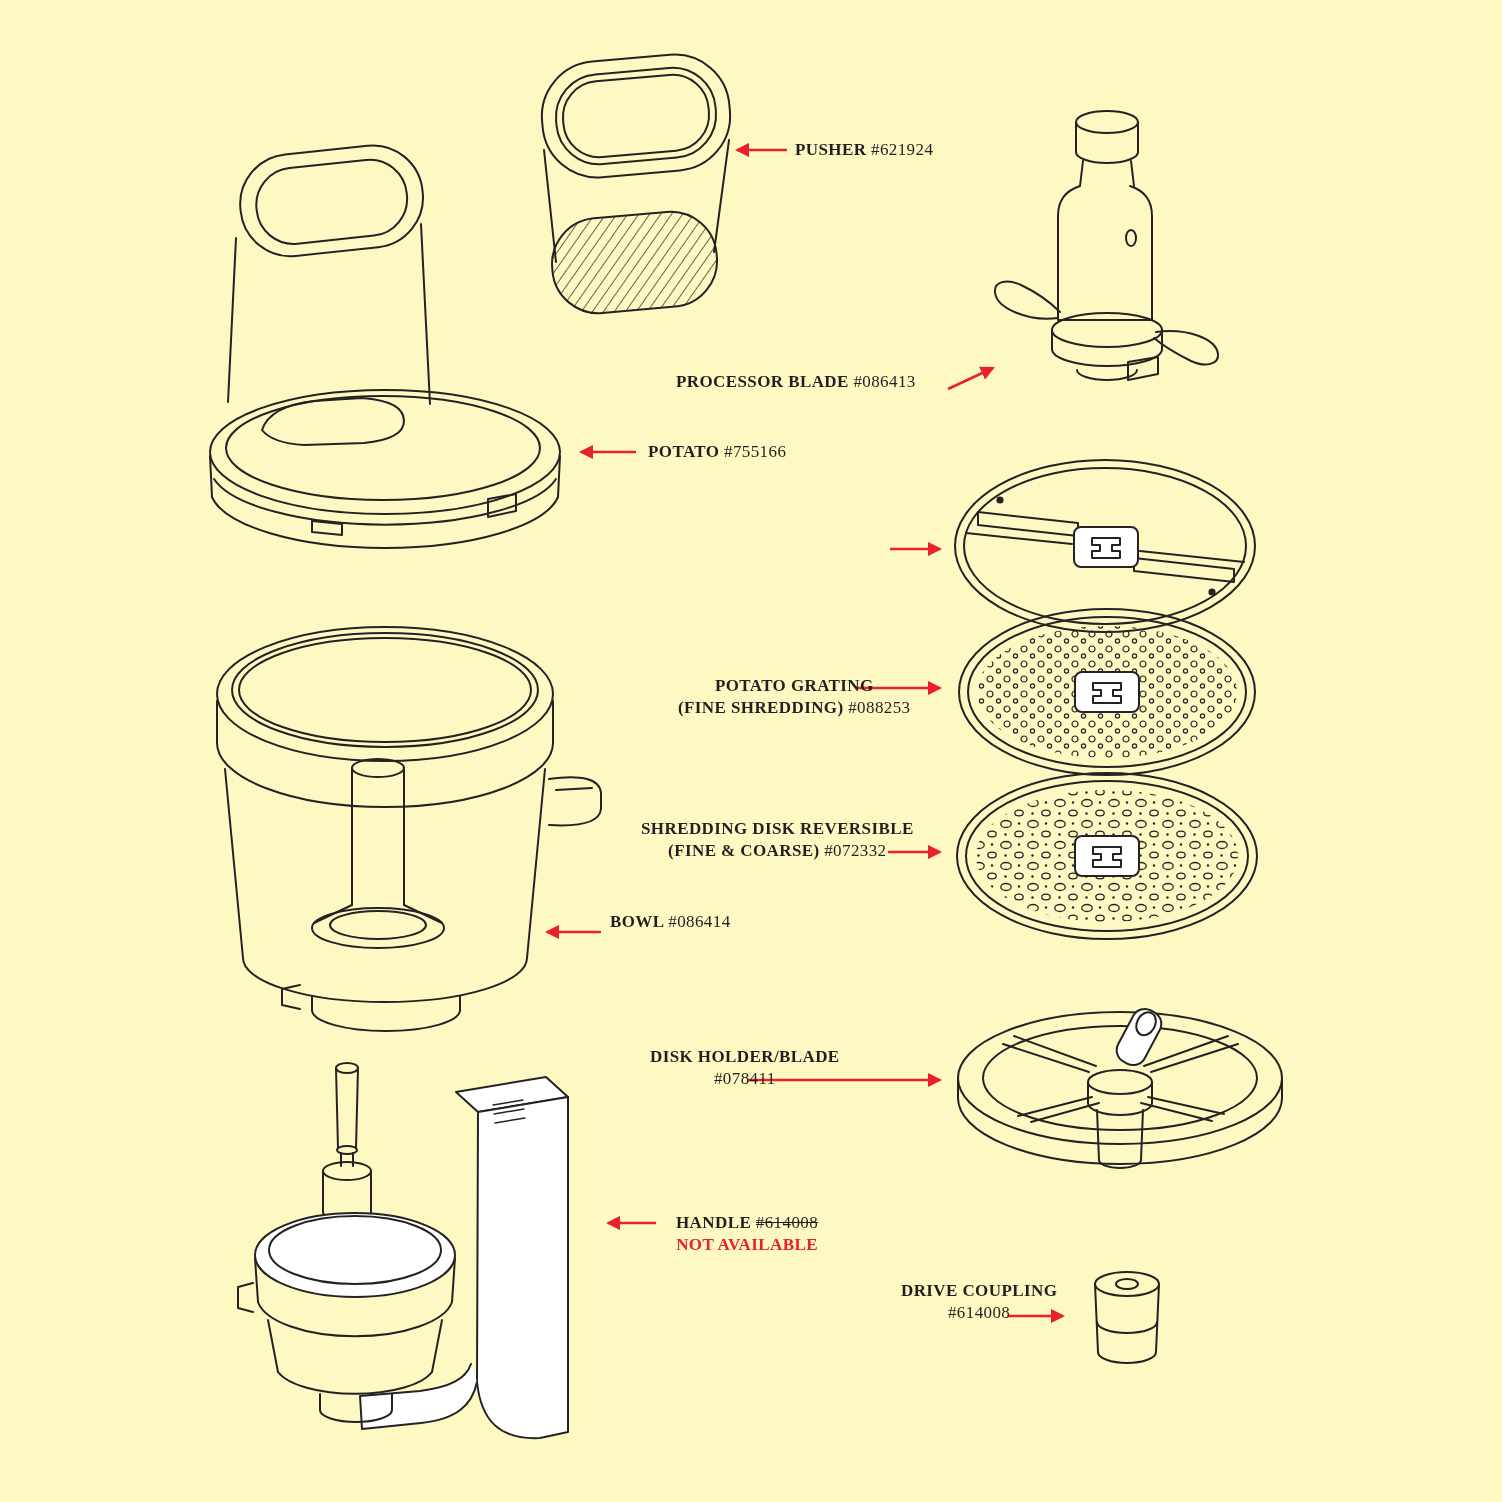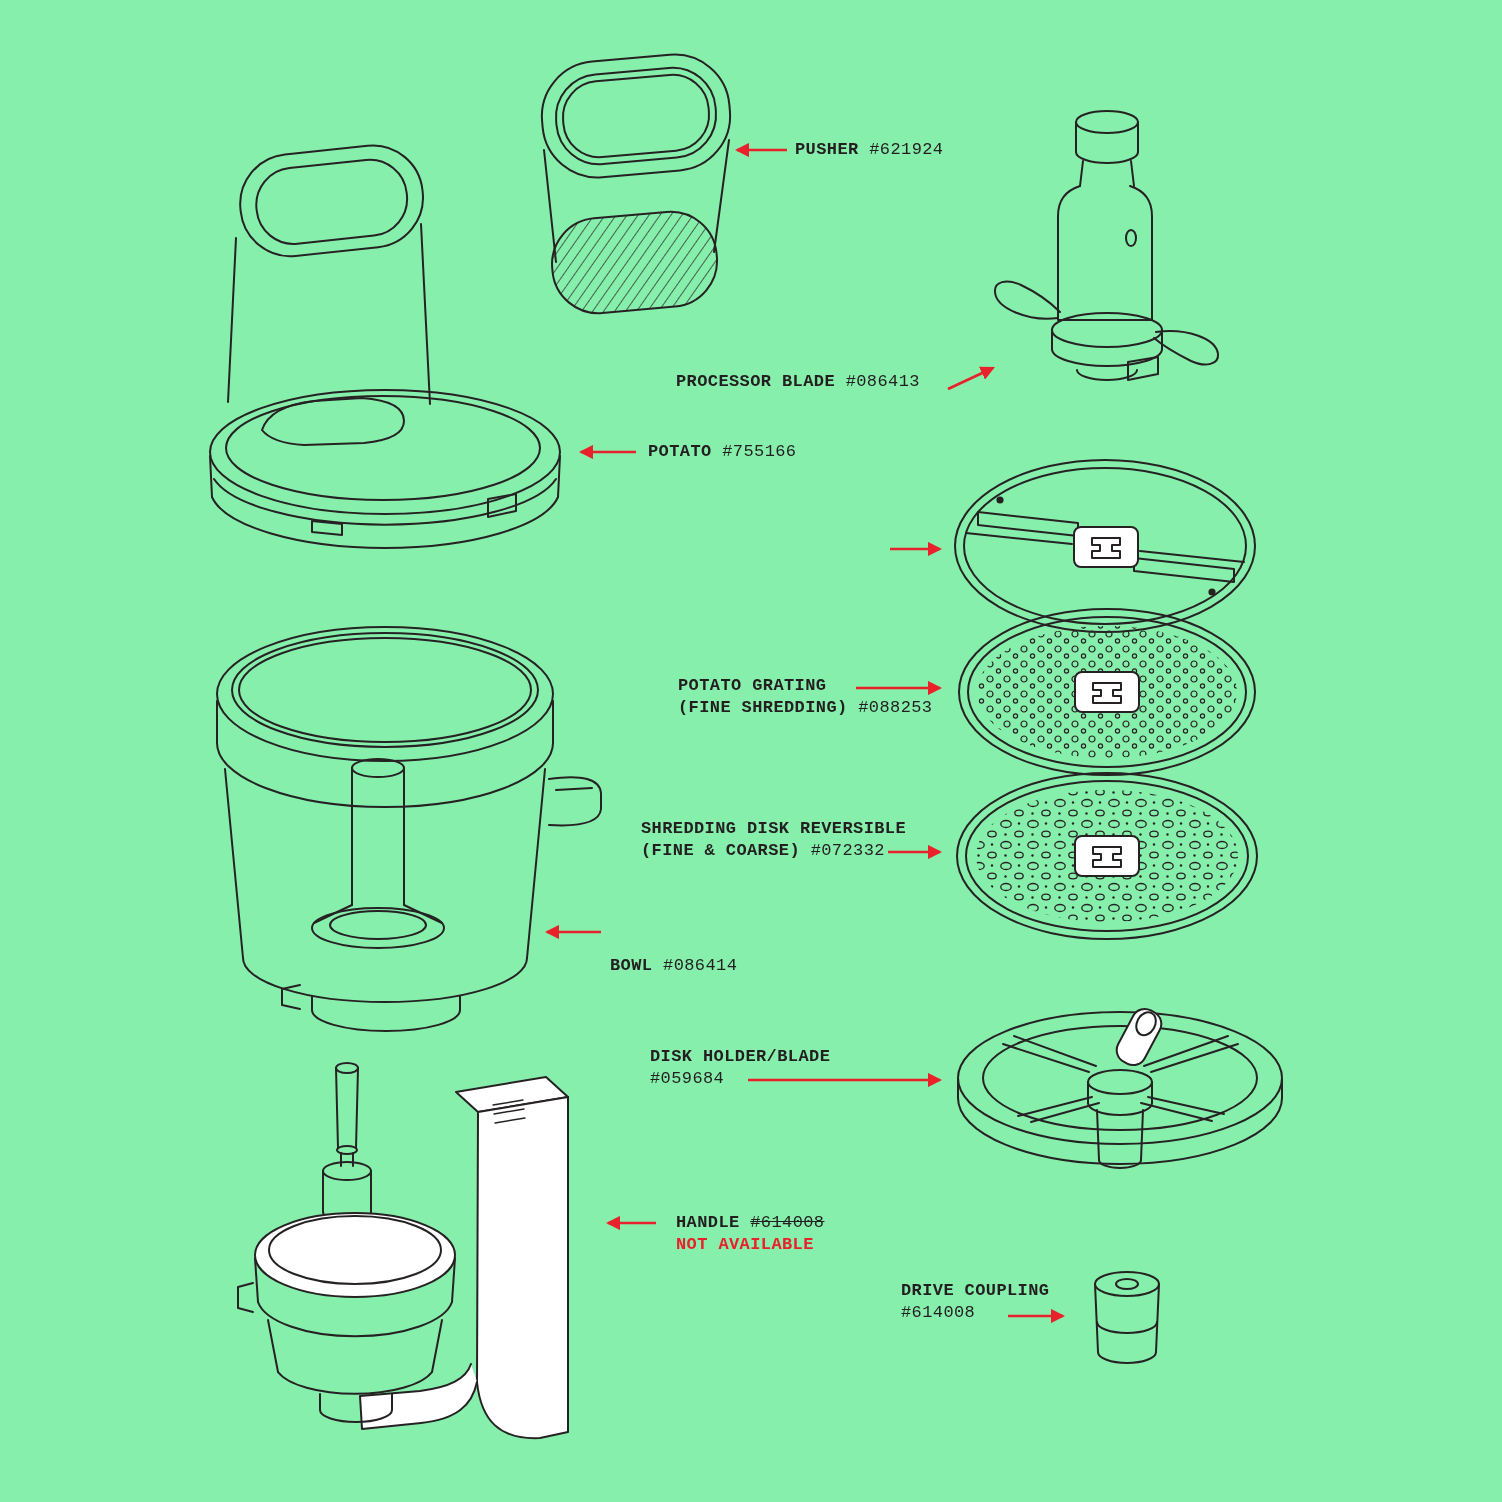--- a/index.html
+++ b/index.html
@@ -1,21 +1,22 @@
 <!DOCTYPE html>
 <html style="--accent: #e8212a; --line: #262223; --text: #231f20;"><head>
 <meta charset="utf-8">
 <style>
   :root { --accent:#e8212a; --line:#262223; --text:#231f20; }
   * { box-sizing: border-box; }
   html,body { margin:0; padding:0; background:#fff; }
   #stage {
     position: relative; width: 1502px; height: 1502px;
-    background:#86efac; overflow:hidden;
-    font-family:Liberation Mono, monospace;
+    background:#fef9c3; overflow:hidden;
+    font-family:Liberation Serif, serif;
+    text-align:center;
   }
   #art { position:absolute; left:0; top:0; }
   .part { stroke: var(--line); fill: none; stroke-width:2; stroke-linecap:round; stroke-linejoin:round; }
   .label {
     position:absolute; color:var(--text);
     font-size:17px; line-height:22px; font-weight:700;
     letter-spacing:.4px; white-space:nowrap;
   }
   .label .num { font-weight:400; }
   .label .strike { text-decoration: line-through; }
@@ -243,28 +244,28 @@
   <div class="label" style="left:678px; top:675px">
     <div><span class="nm">POTATO GRATING</span></div>
     <div><span class="nm">(FINE SHREDDING)</span> <span class="num">#088253</span></div>
   </div>
 
   <div class="label" style="left:641px; top:818px">
     <div><span class="nm">SHREDDING DISK REVERSIBLE</span></div>
     <div><span class="nm">(FINE &amp; COARSE)</span> <span class="num">#072332</span></div>
   </div>
 
-  <div class="label" style="left:610px; top:955px">
+  <div class="label" style="left:610px; top:911px">
     <span class="nm">BOWL</span>
     <span class="num">#086414</span>
   </div>
 
   <div class="label" style="left:650px; top:1046px">
     <div><span class="nm">DISK HOLDER/BLADE</span></div>
-    <div><span class="num">#059684</span></div>
+    <div><span class="num">#078411</span></div>
   </div>
 
   <div class="label" style="left:676px; top:1212px">
     <div><span class="nm">HANDLE</span> <span class="num strike">#614008</span></div>
     <div class="red">NOT AVAILABLE</div>
   </div>
 
   <div class="label" style="left:901px; top:1280px">
     <div><span class="nm">DRIVE COUPLING</span></div>
     <div><span class="num">#614008</span></div>

